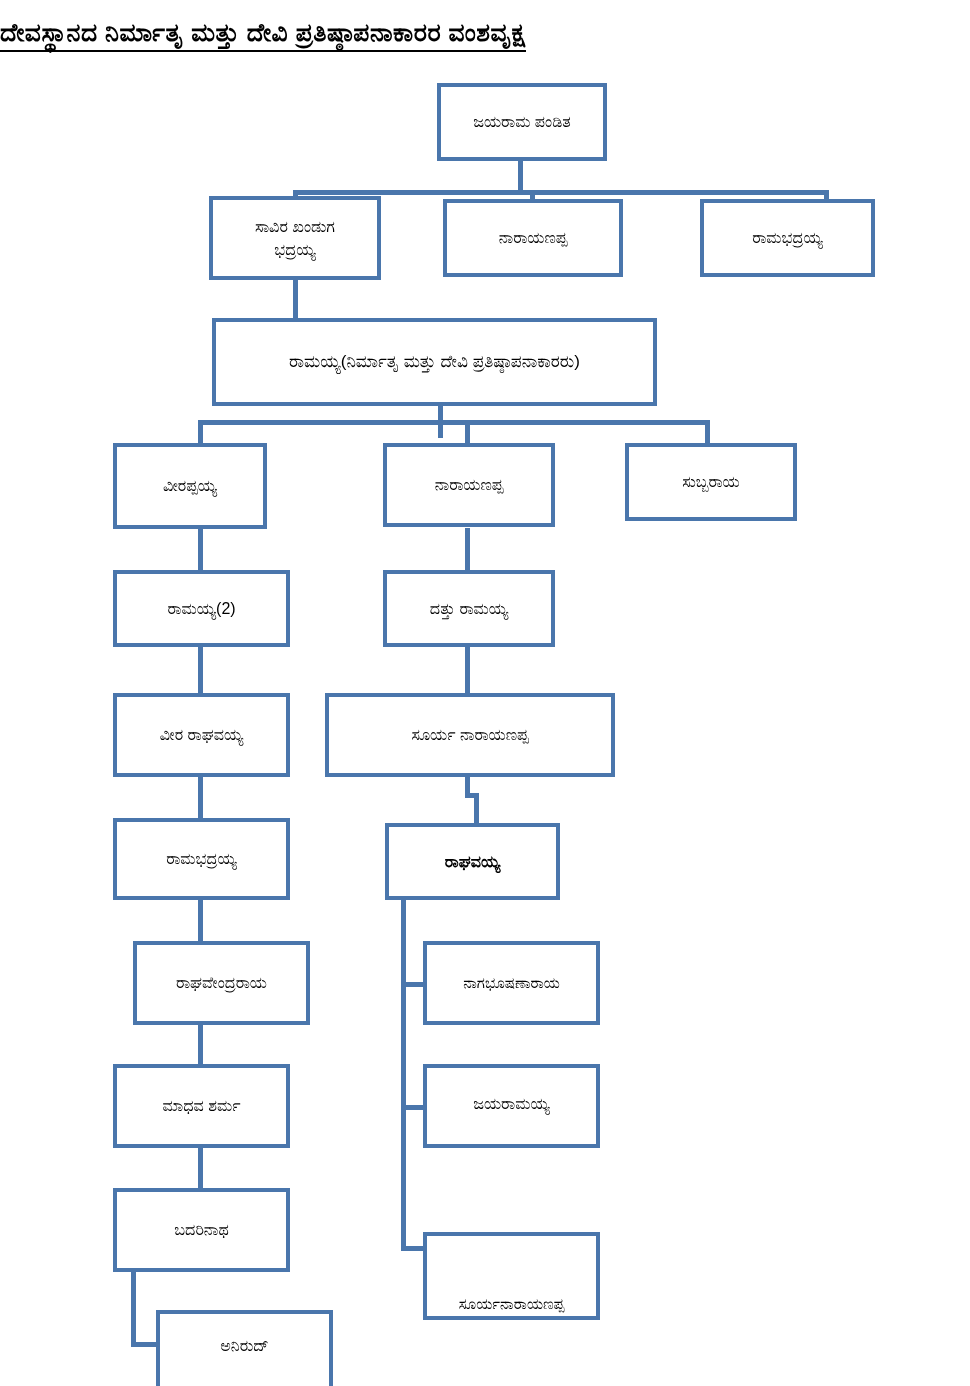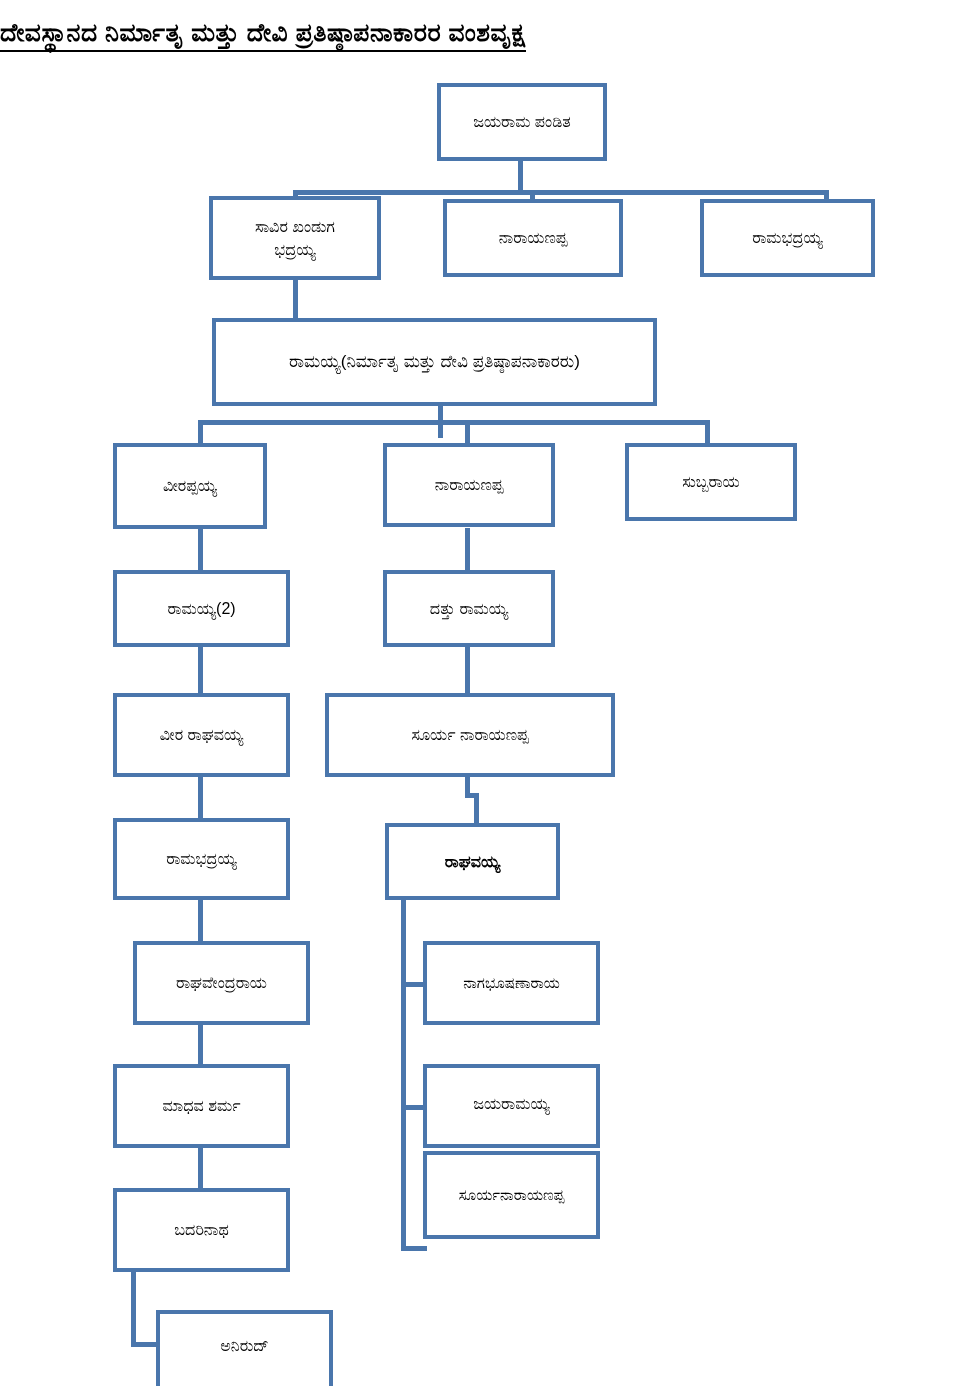--- a/index.html
+++ b/index.html
@@ -178,21 +178,21 @@
   </div>
 
   <div class="node" style="left:423px; top:1064px; width:177px; height:84px;font-family:Liberation Mono, monospace;">
     <span>ಜಯರಾಮಯ್ಯ</span>
   </div>
 
   <div class="node" style="left:113px; top:1188px; width:177px; height:84px;">
     <span>ಬದರಿನಾಥ</span>
   </div>
 
-  <div class="node small" style="left:423px; top:1151px; width:177px; height:88px;">
+  <div class="node small" style="left:423px; top:1232px; width:177px; height:88px;align-items:flex-end;">
     <span>ಸೂರ್ಯನಾರಾಯಣಪ್ಪ</span>
   </div>
 
   <div class="node" style="left:156px; top:1310px; width:177px; height:100px;">
     <span style="position:relative; top:-14px;">ಅನಿರುದ್</span>
   </div>
 
 </div>
 
 </body></html>

